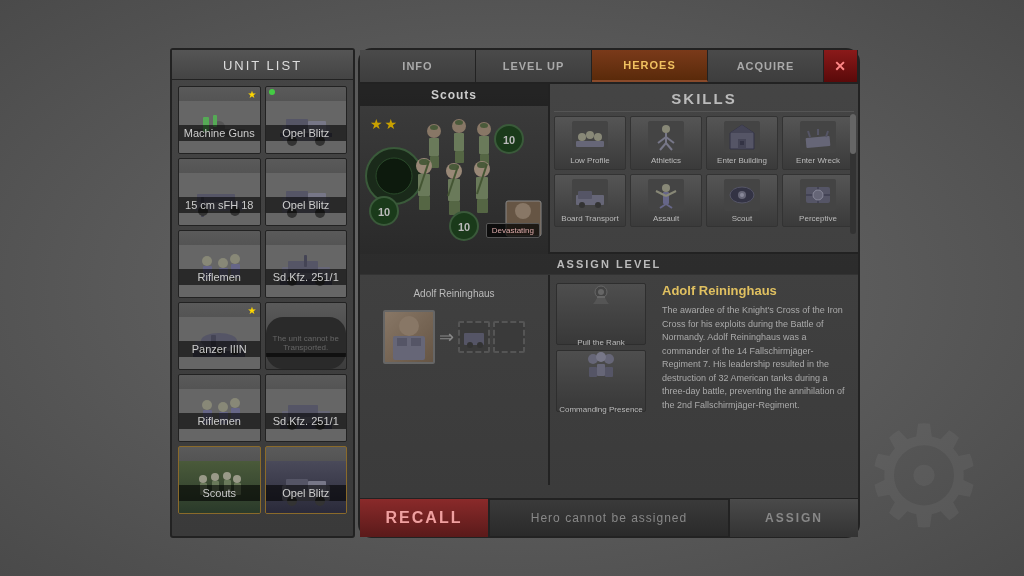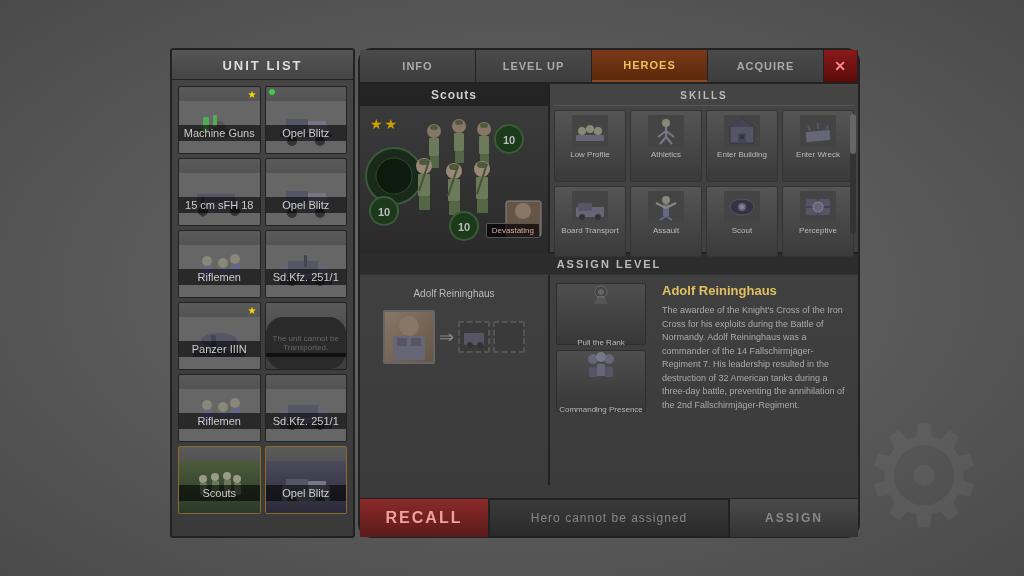--- a/index.html
+++ b/index.html
@@ -43,21 +43,21 @@
       height: 490px;
       background: linear-gradient(180deg, #454545 0%, #3a3a3a 100%);
       border: 2px solid #222;
       border-radius: 3px;
     }
 
     .unit-list-title {
       text-align: center;
       color: #ddd;
       font-size: 13px;
-      font-weight: bold;
+      font-weight: normal;
       letter-spacing: 2px;
       padding: 8px 0 6px;
       border-bottom: 1px solid #222;
       background: linear-gradient(180deg, #555 0%, #444 100%);
     }
 
     .unit-list-content {
       padding: 6px;
       display: flex;
       flex-direction: column;
@@ -222,21 +222,21 @@
     .star-icon { color: #c8a000; font-size: 14px; }
 
     
     .skills-area {
       flex: 1;
       padding: 4px;
     }
 
     .skills-title {
       text-align: center;
-      font-size: 10px;
+      font-size: 15px;
       font-weight: bold;
       color: #bbb;
       letter-spacing: 2px;
       padding: 2px 0 4px;
       border-bottom: 1px solid #555;
       margin-bottom: 4px;
     }
 
     .skills-grid {
       display: grid;
@@ -244,21 +244,21 @@
       gap: 4px;
     }
 
     .skill-item {
       background: linear-gradient(180deg, #555 0%, #3a3a3a 100%);
       border: 1px solid #333;
       border-radius: 2px;
       display: flex;
       flex-direction: column;
       align-items: center;
-      padding: 4px 2px 21px;
+      padding: 4px 2px 3px;
       cursor: pointer;
     }
 
     .skill-icon {
       width: 36px;
       height: 32px;
       background: #444;
       border-radius: 2px;
       display: flex;
       align-items: center;

